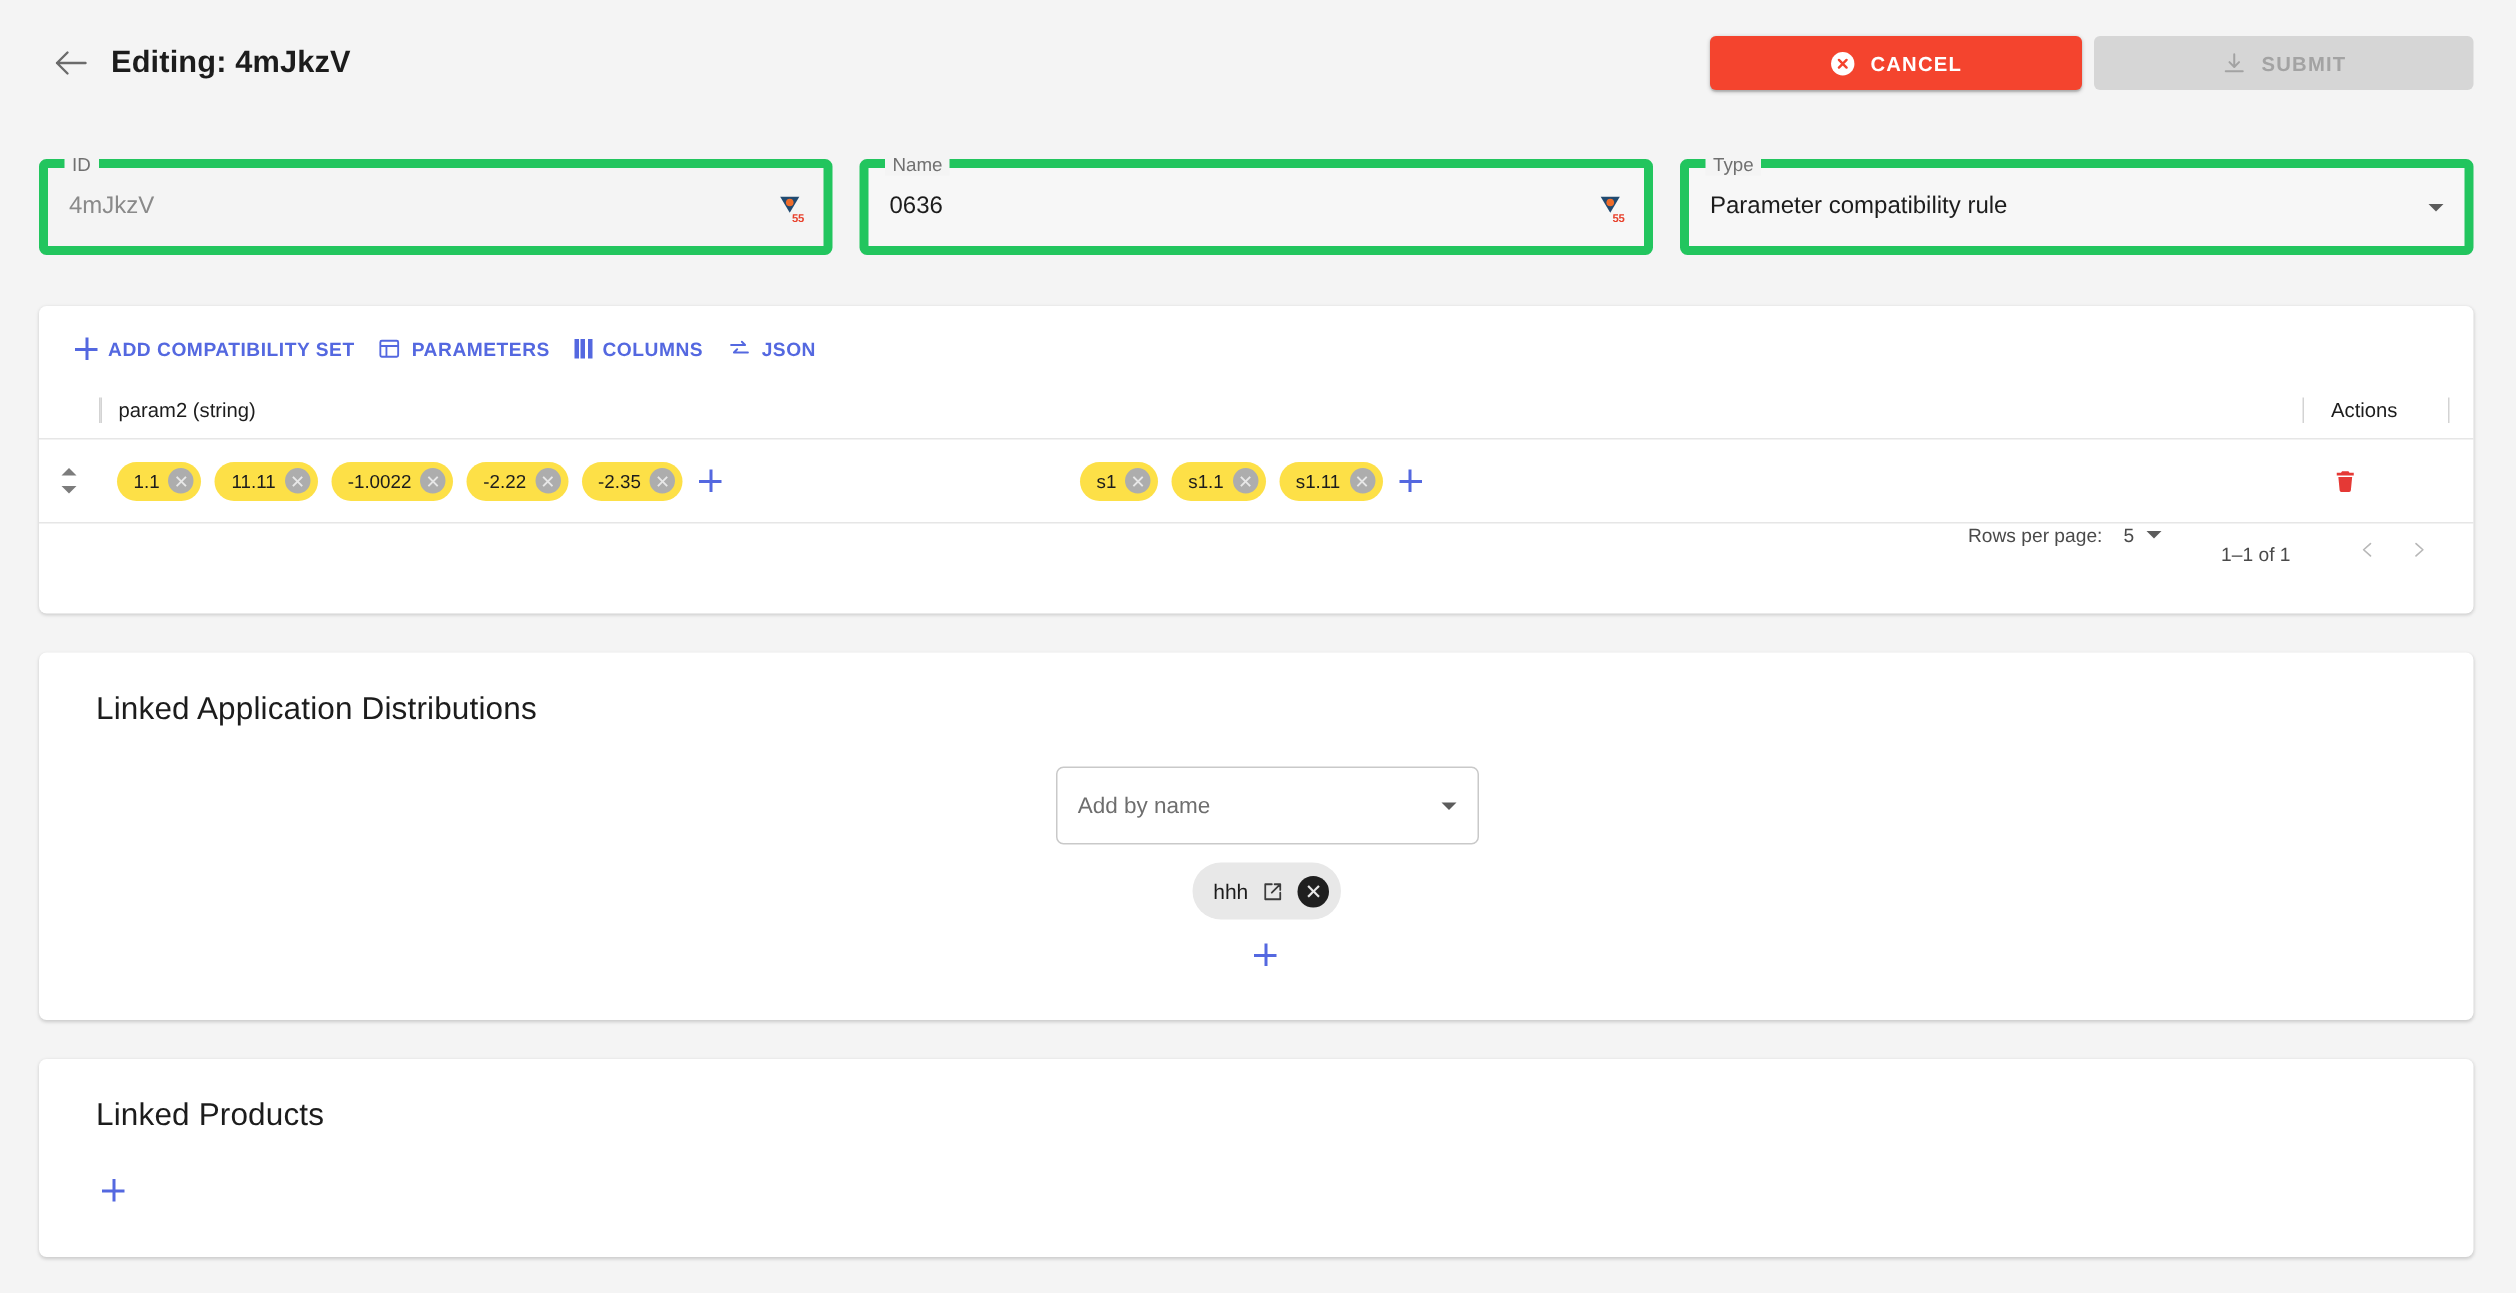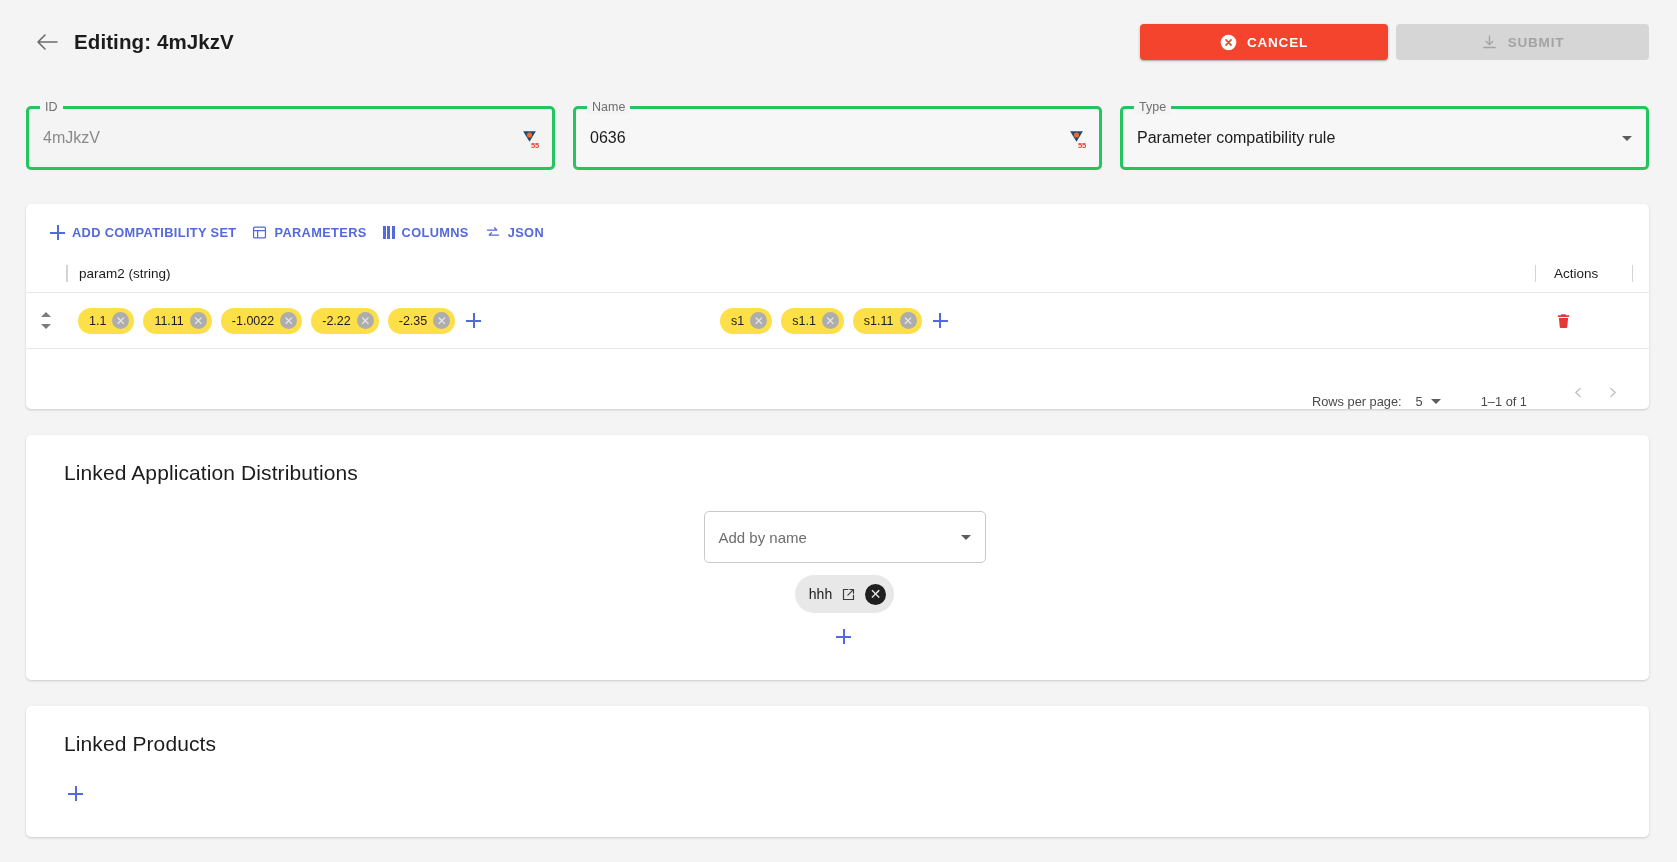--- a/index.html
+++ b/index.html
@@ -48,21 +48,21 @@
 
   
   .fields-row {
     display: flex; gap: 18px;
     padding: 0 28px 0 26px;
     margin-top: 22px;
   }
   .field {
     position: relative; flex: 1;
     height: 64px;
-    border: 3px solid #22c55e; border-radius: 5px;
+    border: 6px solid #22c55e; border-radius: 5px;
     background: #f7f7f7;
     display: flex; align-items: center;
     padding: 0 14px;
   }
   .field .legend {
     position: absolute; top: -8px; left: 11px;
     background: #f4f4f4; padding: 0 5px;
     font-size: 12.5px; color: #707070; line-height: 1;
   }
   .field .value {
@@ -161,21 +161,21 @@
   }
   .add-inline { color: #5468e0; cursor: pointer; display: inline-flex; align-items: center; padding: 2px; }
   .row-actions {
     width: 96px; flex: none;
     display: flex; align-items: center; justify-content: flex-start;
     padding-left: 18px; color: #e53935; cursor: pointer;
   }
 
   
   .pagination {
-    display: flex; align-items: flex-end; justify-content: flex-end;
+    display: flex; align-items: flex-start; justify-content: flex-end;
     gap: 0; height: 60px; padding-right: 20px;
     font-size: 12.8px; color: #4a4a4a;
   }
   .pg-label { margin-right: 14px; }
   .pg-select {
     display: inline-flex; align-items: center; gap: 8px;
     cursor: pointer; margin-right: 40px;
   }
   .pg-range { margin-right: 34px; margin-top: 13px; }
   .pg-arrow {

